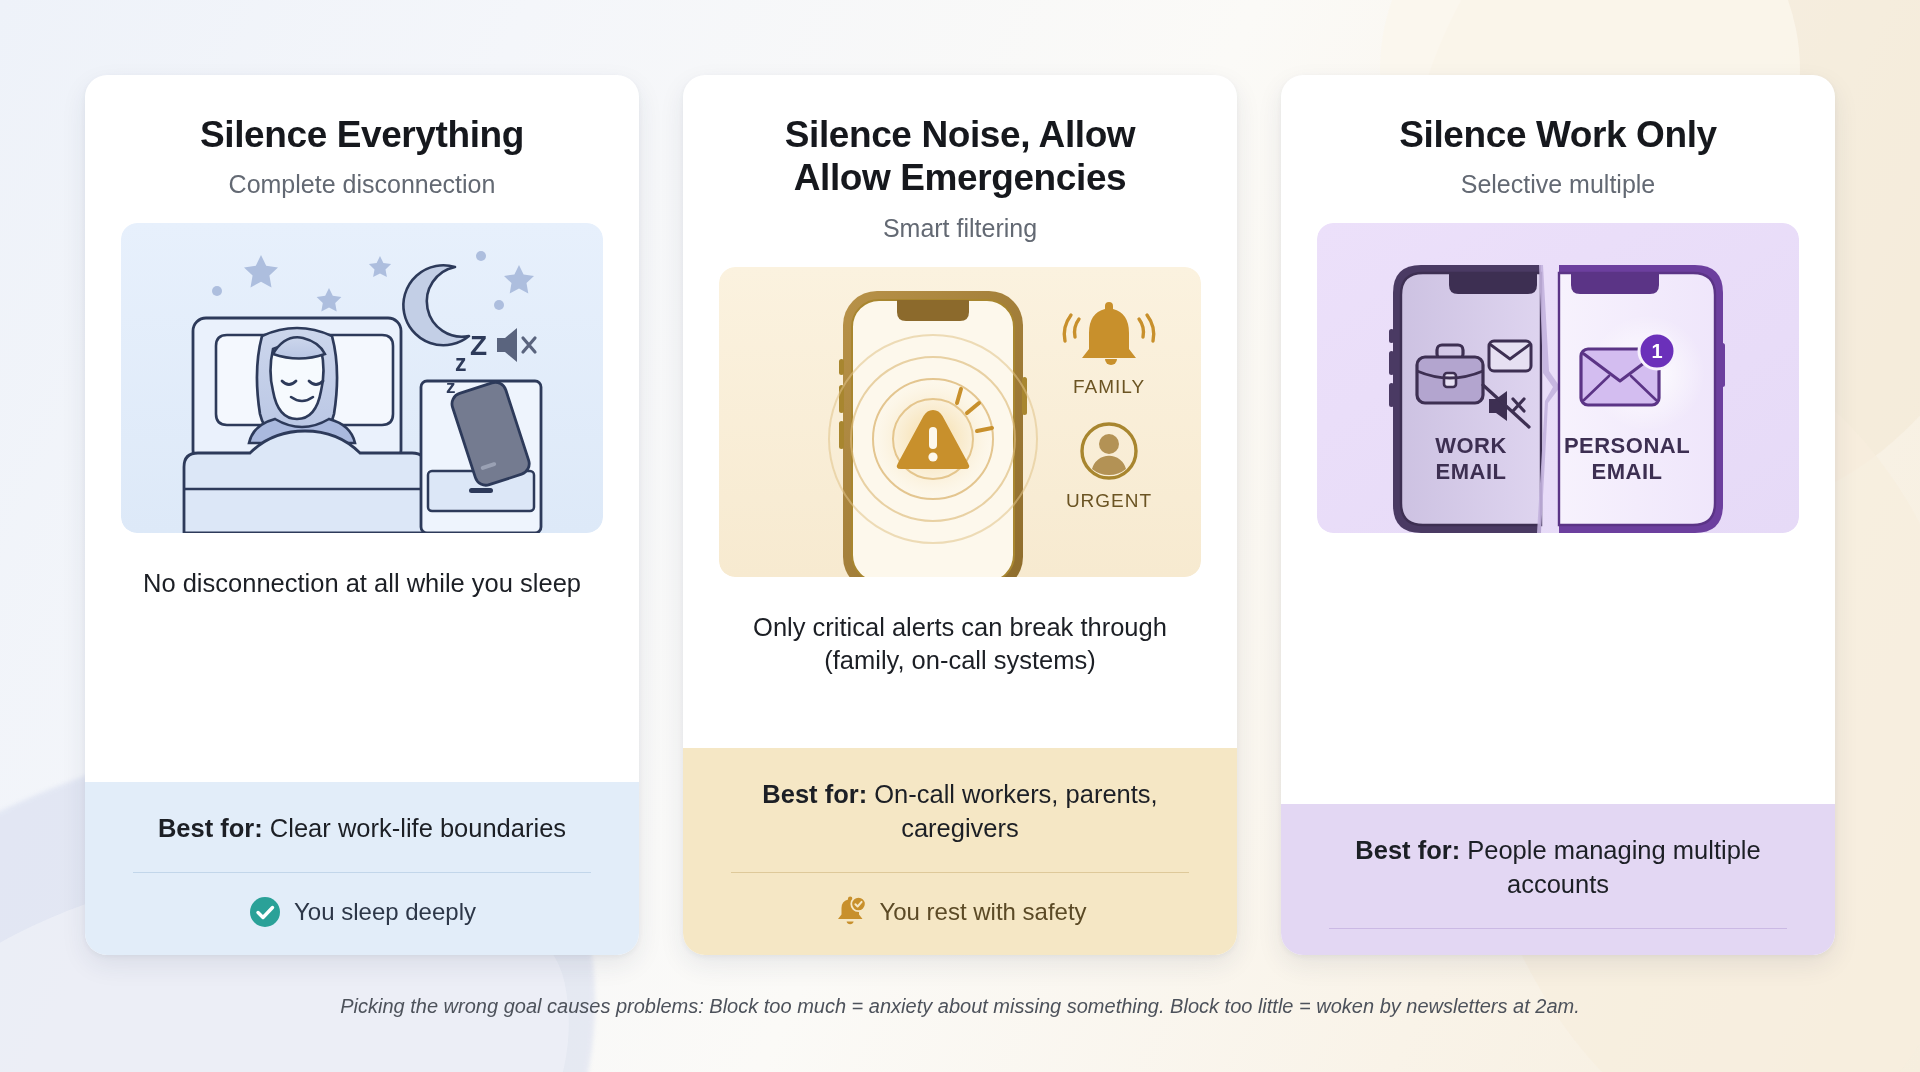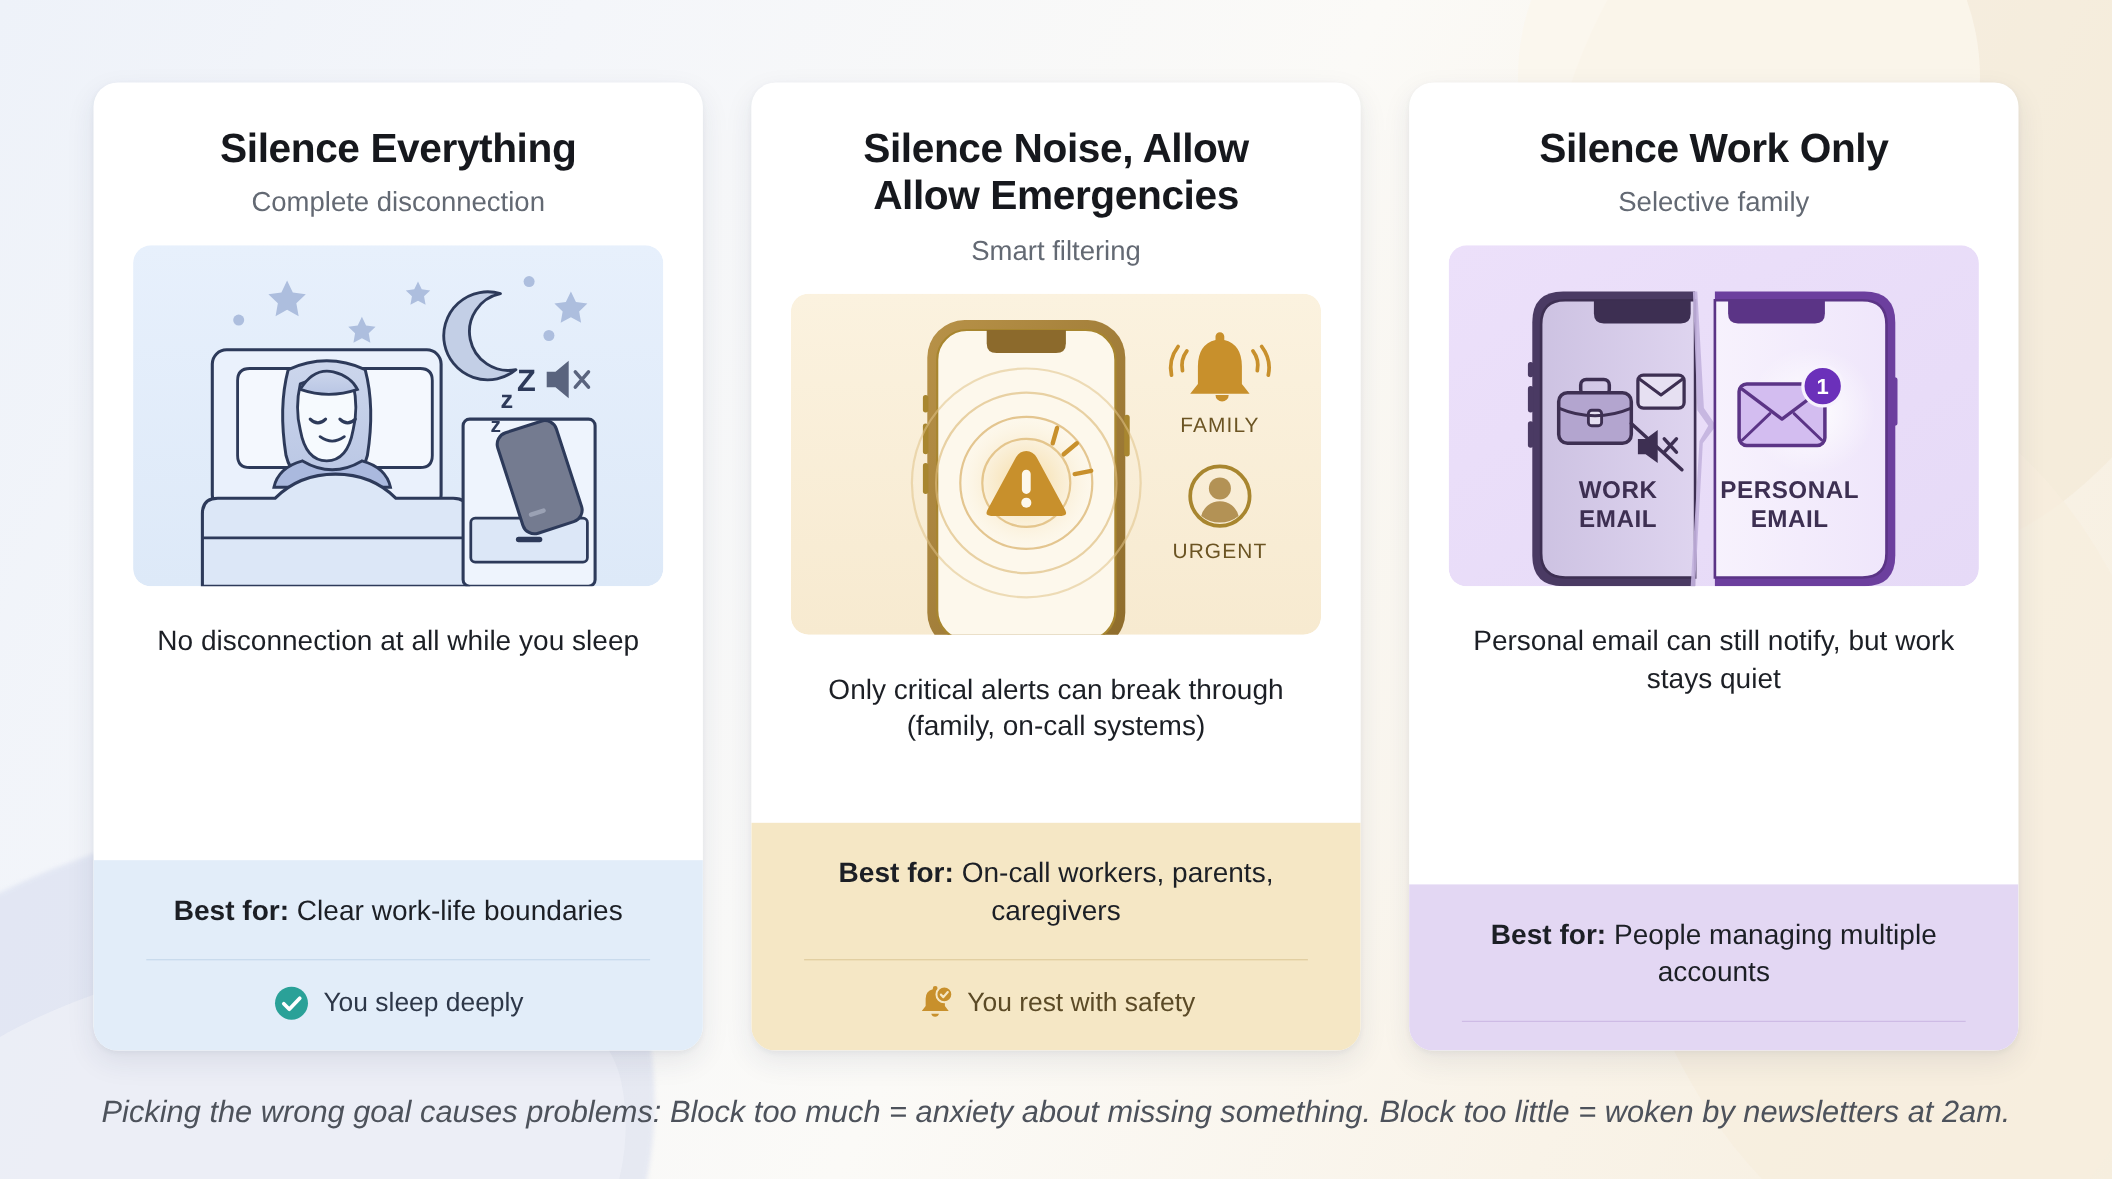--- a/index.html
+++ b/index.html
@@ -68,21 +68,21 @@
   .c1 .outcome-txt{color:#2d3748;}
   .c2 .card-foot{background:#f5e7c5;}
   .c2 .divider{background:#dec99a;}
   .c2 .outcome-txt{color:#5b4a26;}
   .c3 .card-foot{background:#e3d7f3;}
   .c3 .divider{background:#cbb9e4;}
   .c3 .outcome-txt{color:#2f2840;}
 
   .caption{
     position:absolute;left:0;right:0;top:995px;text-align:center;
-    font-size:28px;font-style:italic;color:#4d525b;
+    font-size:20px;font-style:italic;color:#4d525b;
   }
 </style>
 </head>
 <body>
 
 <div class="bg">
   <div class="bg-base"></div>
   <div class="bg-blob-c"></div>
   <div class="bg-blob-e"></div>
   <div class="bg-blob-d"></div>
@@ -281,21 +281,21 @@
           <path d="M22.4 9.2 l2.2 2.3 l4-4.6" fill="none" stroke="#f5e7c5" stroke-width="2" stroke-linecap="round" stroke-linejoin="round"></path>
         </svg>
         <span class="outcome-txt">You rest with safety</span>
       </div>
     </div>
   </div>
 
   <div class="card c3">
     <div class="card-top">
       <div class="card-title">Silence Work Only</div>
-      <div class="card-sub">Selective family</div>
+      <div class="card-sub">Selective multiple</div>
 
       <div class="illus-wrap">
         <svg class="illus" viewBox="0 0 482 310" preserveAspectRatio="xMidYMid slice">
           <defs>
             <linearGradient id="g3bg" x1="0" y1="0" x2="1" y2="1">
               <stop offset="0" stop-color="#ece0fa"></stop>
                   <stop offset="1" stop-color="#e6daf7"></stop>
             </linearGradient>
             <linearGradient id="g3left" x1="0" y1="0" x2="1" y2="0">
               <stop offset="0" stop-color="#cdc2e2"></stop>
@@ -357,21 +357,20 @@
               <path d="M3 51 L28 27 M75 51 L50 27" fill="none" stroke="#5b3486" stroke-width="2.6" stroke-linecap="round"></path>
               <circle cx="76" cy="2" r="18" fill="#6b30ba" stroke="#f7f2fd" stroke-width="3"></circle>
               <text x="76" y="9" text-anchor="middle" font-family="Liberation Sans, sans-serif" font-size="20" font-weight="bold" fill="#ffffff">1</text>
             </g>
             <text x="310" y="230" text-anchor="middle" font-family="Liberation Sans, sans-serif" font-size="22" font-weight="bold" fill="#3d2f52" letter-spacing=".5">PERSONAL</text>
             <text x="310" y="256" text-anchor="middle" font-family="Liberation Sans, sans-serif" font-size="22" font-weight="bold" fill="#3d2f52" letter-spacing=".5">EMAIL</text>
           </g>
         </svg>
       </div>
 
-      <div class="card-desc">Personal email can still notify, but work stays quiet</div>
     </div>
 
     <div class="card-foot">
       <div class="best">
         <b>Best for:</b>
         <span>People managing multiple accounts</span>
       </div>
       <div class="divider"></div>
     </div>
   </div>

